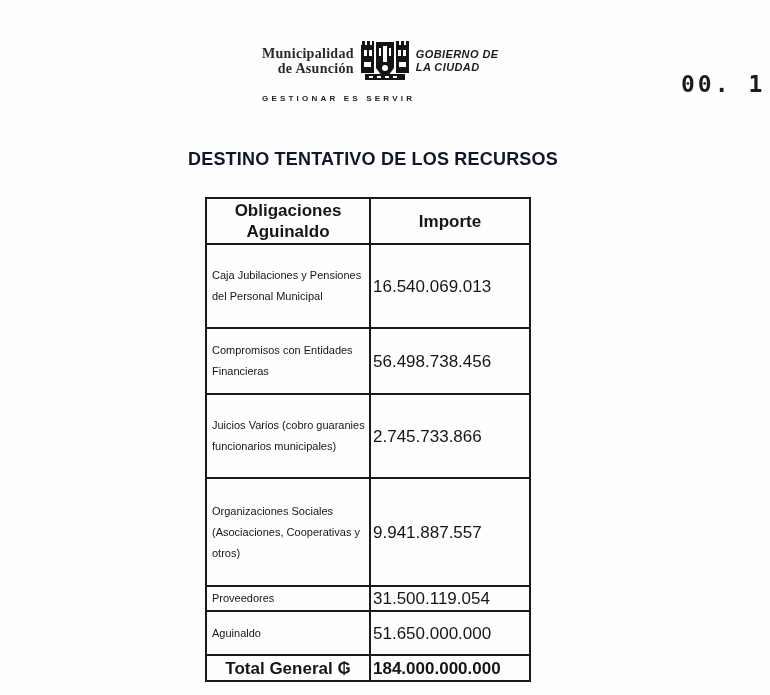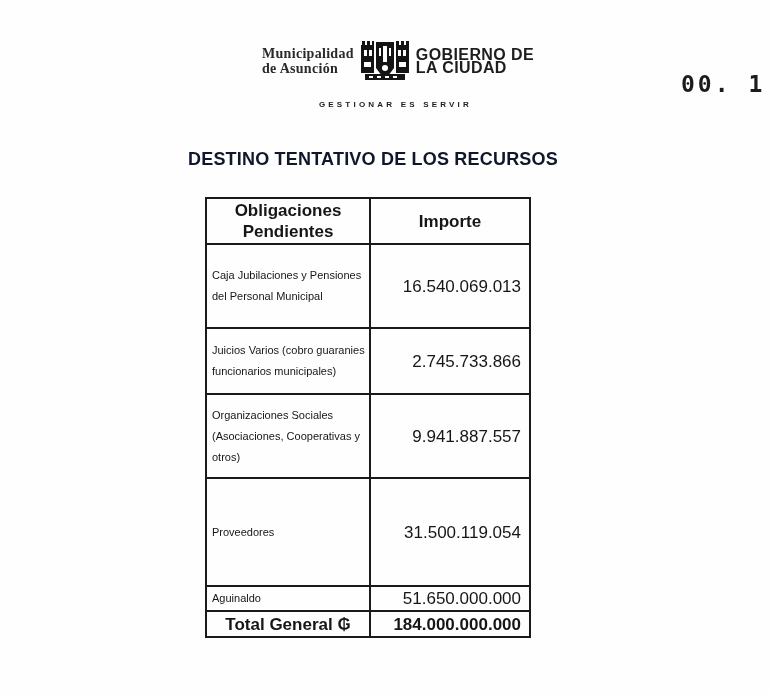--- a/index.html
+++ b/index.html
@@ -19,39 +19,40 @@
     left: 262px;
     top: 38px;
     display: flex;
     align-items: center;
     gap: 6px;
   }
   .org-name {
     font-family: "Liberation Serif", "DejaVu Serif", serif;
     font-size: 14px;
     line-height: 15px;
-    text-align: left;
+    text-align: right;
     color: #2a2a2a;
     font-weight: 600;
     letter-spacing: 0.3px;
   }
   .crest { width: 50px; height: 46px; }
   .gov-name {
-    font-size: 16px;
+    font-size: 11px;
     line-height: 13px;
     font-weight: bold;
     letter-spacing: 0.4px;
     color: #1d1d1d;
+    font-style: italic;
   }
   .tagline {
     position: absolute;
     left: 262px;
-    top: 100px;
+    top: 94px;
     width: 210px;
-    text-align: right;
+    text-align: left;
     font-size: 8px;
     font-weight: bold;
     letter-spacing: 3.2px;
     color: #1d1d1d;
     white-space: nowrap;
   }
 
   
   .stamp {
     position: absolute;
@@ -105,21 +106,20 @@
     text-align: center;
     font-size: 17px;
     line-height: 21px;
   }
   table.obligations td.label-cell {
     text-align: left;
     padding-left: 5px;
     padding-right: 3px;
   }
   table.obligations td.amount {
-    text-align: right;
     padding-right: 8px;
     font-size: 17px;
   }
   
   tbody tr:nth-child(1) td { height: 80px; }
   tbody tr:nth-child(2) td { height: 62px; }
   tbody tr:nth-child(3) td { height: 80px; margin-left: 31px; }
   tbody tr:nth-child(4) td { height: 104px; }
   tbody tr:nth-child(5) td { height: 20px; }
   tbody tr:nth-child(6) td { height: 40px; }
@@ -178,28 +178,32 @@
 
   <h1 class="doc-title">DESTINO TENTATIVO DE LOS RECURSOS</h1>
 
   <table class="obligations">
     <colgroup>
         <col class="c-label">
         <col class="c-amount">
       </colgroup>
     <thead>
       <tr>
-        <th>Obligaciones Pendientes</th>
+        <th>Obligaciones Aguinaldo</th>
         <th>Importe</th>
       </tr>
     </thead>
     <tbody>
         <tr>
           <td class="label-cell">Caja Jubilaciones y Pensiones del Personal Municipal</td>
           <td class="amount">16.540.069.013</td>
+        </tr>
+        <tr>
+          <td class="label-cell">Compromisos con Entidades Financieras</td>
+          <td class="amount">56.498.738.456</td>
         </tr>
         <tr>
           <td class="label-cell">Juicios Varios (cobro guaranies funcionarios municipales)</td>
           <td class="amount">2.745.733.866</td>
         </tr>
         <tr>
           <td class="label-cell">Organizaciones Sociales (Asociaciones, Cooperativas y otros)</td>
           <td class="amount">9.941.887.557</td>
         </tr>
         <tr>

